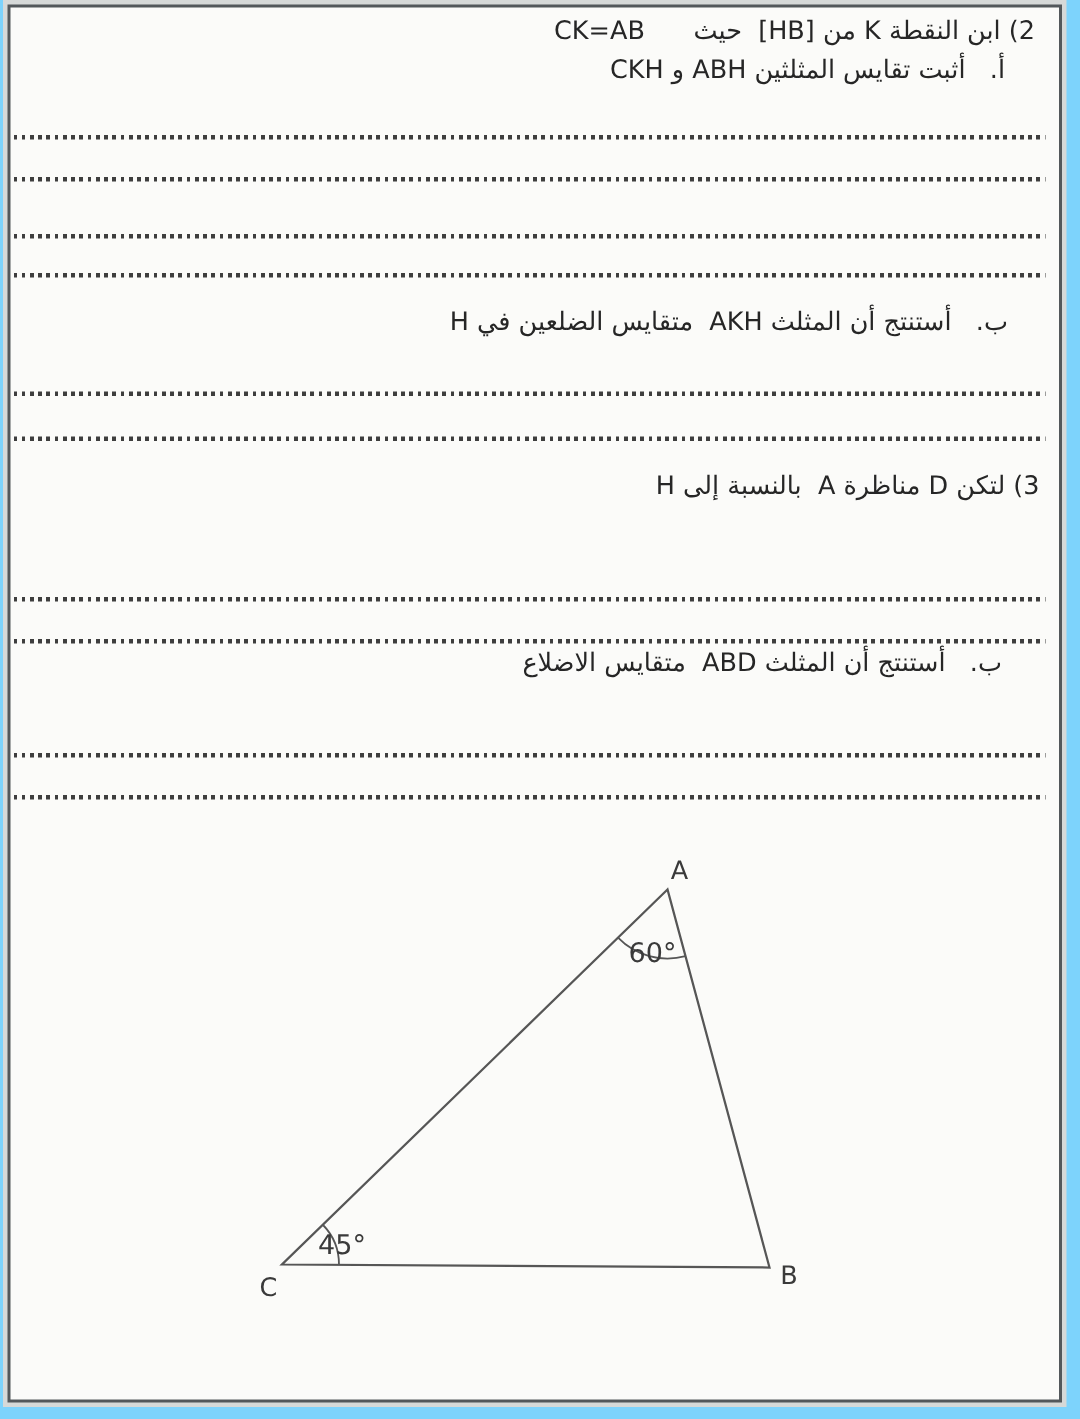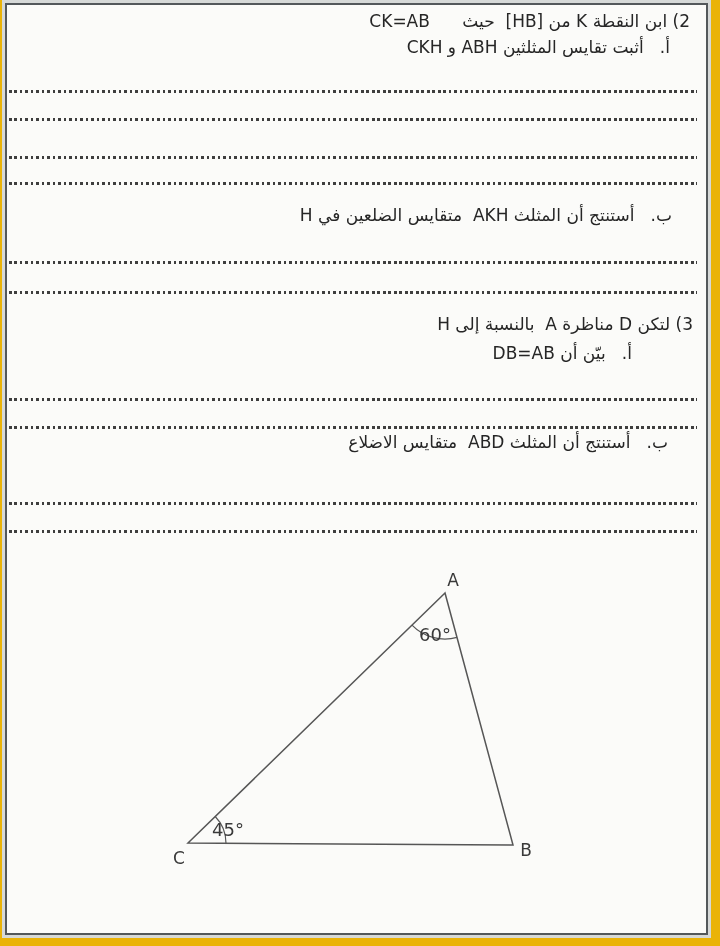--- a/index.html
+++ b/index.html
@@ -1,19 +1,19 @@
 <!DOCTYPE html>
 <html lang="ar"><head>
 <meta charset="utf-8">
 <style>
   html,body{margin:0;padding:0;}
   .scan{
     position:relative;
     width:720px;height:946px;
-    background:#eab308;
+    background:#7dd3fc;
     font-family:"DejaVu Sans",sans-serif;
     overflow:hidden;
   }
   .page{
     position:absolute;
     top:5px;left:7px;right:14px;bottom:13px;
     background:#fbfbf9;
     box-shadow:0 0 0 2px #53585b, 0 0 0 5px #d6d9d8;
   }
   .txt{
@@ -55,21 +55,20 @@
   <div class="dots" style="top:118px"></div>
   <div class="dots" style="top:156px"></div>
   <div class="dots" style="top:182px"></div>
 
   <div class="txt" style="top:203px;right:48px;text-align:right;">ب.&nbsp;&nbsp; أستنتج أن المثلث AKH&nbsp; متقايس الضلعين في H</div>
 
   <div class="dots" style="top:261px"></div>
   <div class="dots" style="top:291px"></div>
 
   <div class="txt" style="top:312px;right:27px;">3) لتكن D مناظرة A&nbsp; بالنسبة إلى H</div>
-  <div class="txt" style="top:341px;right:88px;">أ.&nbsp;&nbsp; بيّن أن DB=AB</div>
 
   <div class="dots" style="top:398px"></div>
   <div class="dots" style="top:426px"></div>
 
   <div class="txt" style="top:430px;right:52px;">ب.&nbsp;&nbsp; أستنتج أن المثلث ABD&nbsp; متقايس الاضلاع</div>
 
   <div class="dots" style="top:502px"></div>
   <div class="dots" style="top:530px"></div>
 
   <svg class="fig" viewBox="0 0 420 330">

